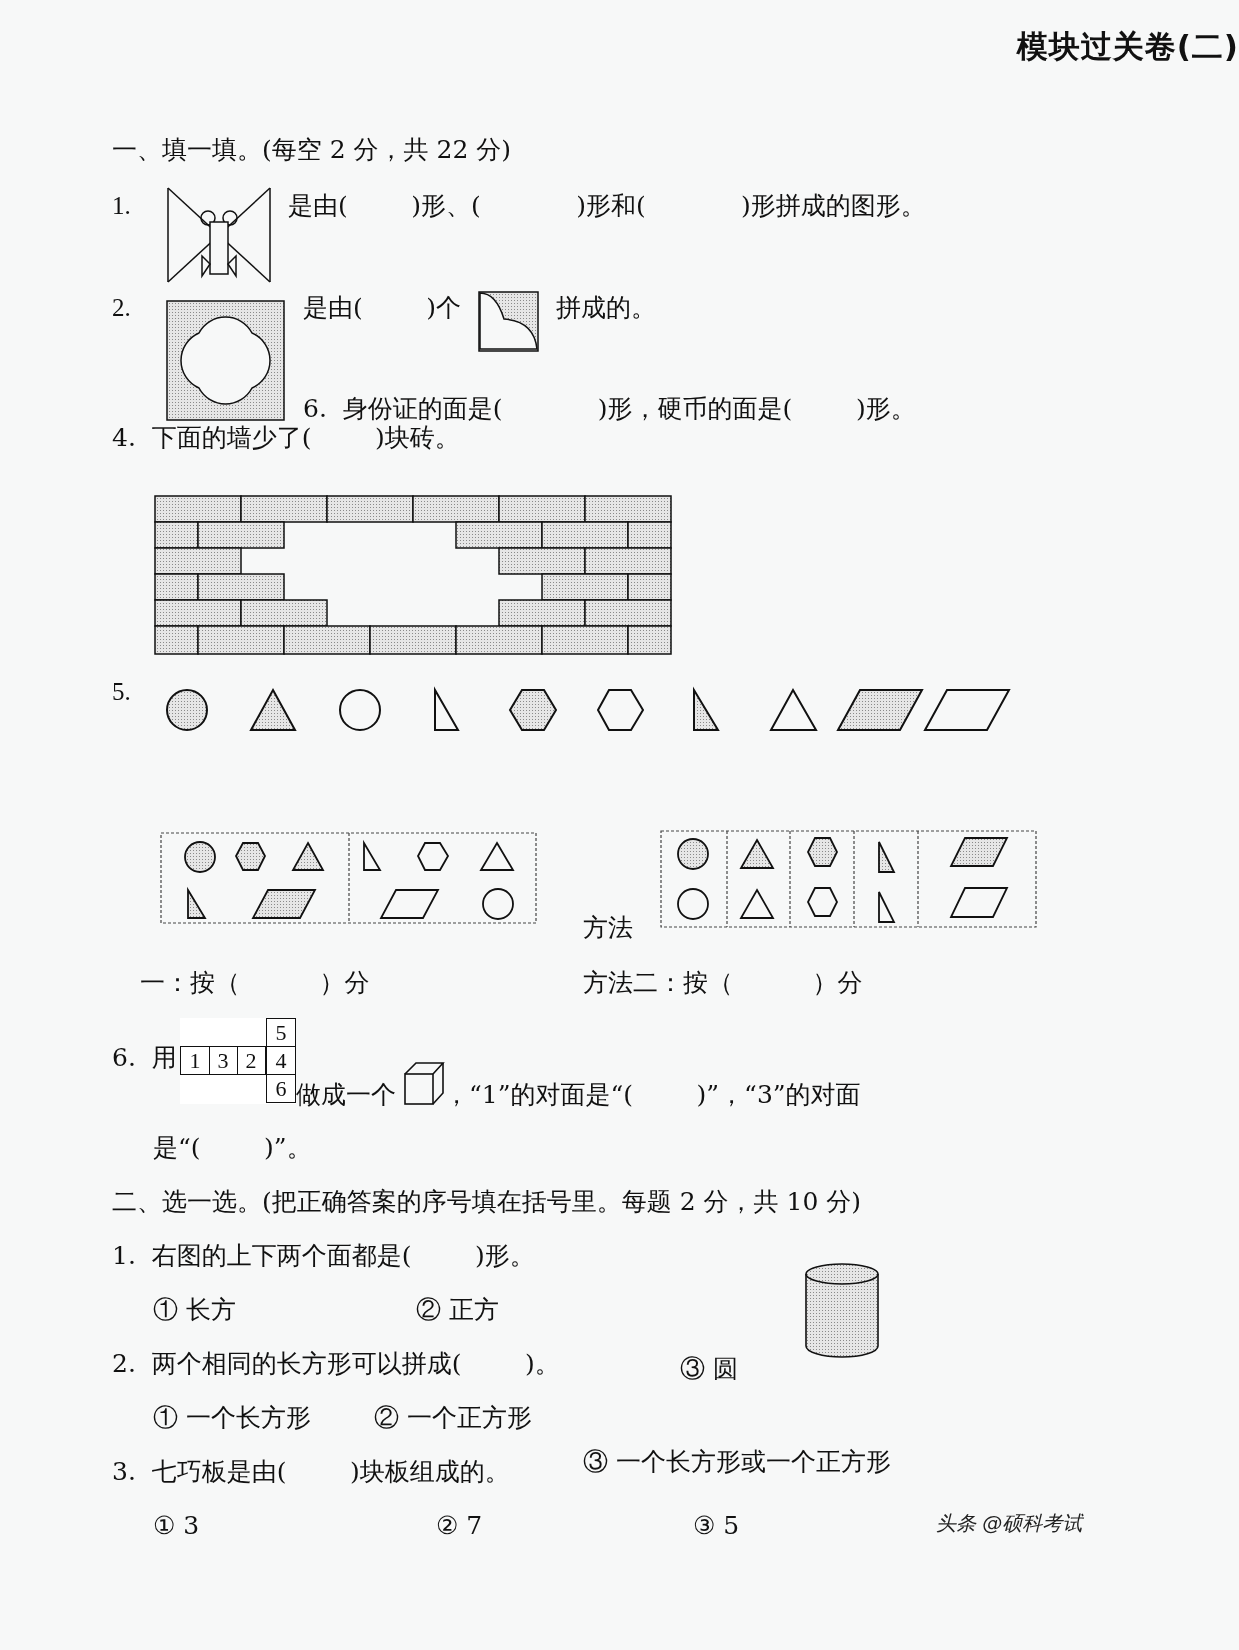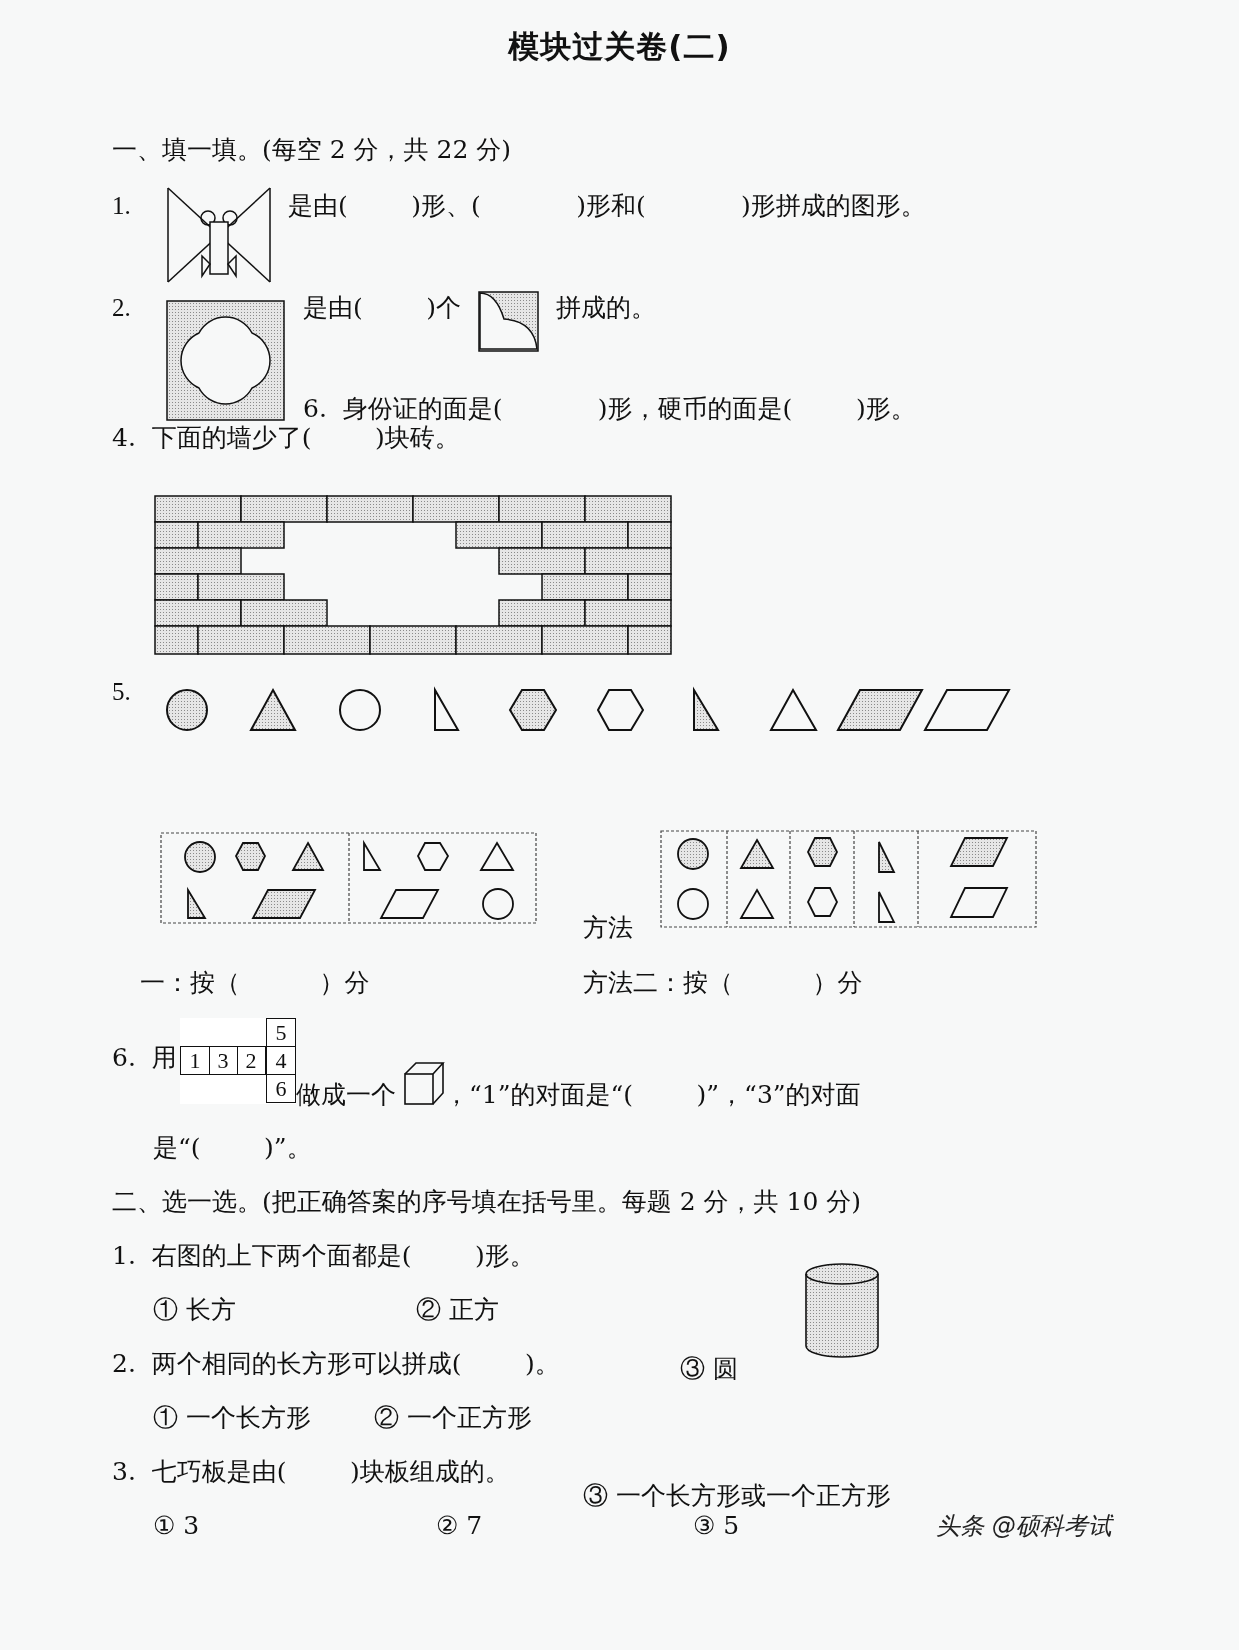--- a/index.html
+++ b/index.html
@@ -3,30 +3,30 @@
 <meta charset="utf-8">
 <style>
   html, body { margin: 0; padding: 0; }
   body {
     width: 1239px; height: 1650px; position: relative; overflow: hidden;
     background: #f7f8f8; color: #111;
     font-family: "DejaVu Serif", "Liberation Serif", serif;
   }
   .abs { position: absolute; }
   .title {
-    left: 0; width: 1239px; top: 26px; text-align: center;
+    left: 0; width: 1239px; top: 26px; text-align: right;
     font-family: "DejaVu Sans", "Liberation Sans", sans-serif;
     font-weight: bold; font-size: 31px; letter-spacing: 1px;
   }
   .line { font-size: 25px; line-height: 32px; white-space: pre; }
   .num { font-family: "Liberation Serif", serif; }
   svg { position: absolute; overflow: visible; }
   .watermark {
     font-family: "DejaVu Sans", "Liberation Sans", sans-serif;
-    font-size: 24px; color: #222; font-style: italic;
+    font-size: 20px; color: #222; font-style: italic;
   }
 </style>
 </head>
 <body>
 
 <svg width="0" height="0" style="position:absolute">
   <defs>
     <pattern id="dots" width="3" height="3" patternUnits="userSpaceOnUse">
       <rect width="3" height="3" fill="#e6e6e6"></rect>
       <rect width="1" height="1" fill="#8a8a8a"></rect>
@@ -195,20 +195,20 @@
 <div class="abs line" style="left:416px;top:1294px">② 正方</div>
 <div class="abs line" style="left:680px;top:1353px">③ 圆</div>
 <svg style="left:804px;top:1262px" width="78" height="98">
   <path d="M2,12 L2,84 A36,11 0 0 0 74,84 L74,12" fill="url(#dots)" stroke="#111" stroke-width="1.6"></path>
   <ellipse cx="38" cy="12" rx="36" ry="10" fill="url(#dots)" stroke="#111" stroke-width="1.6"></ellipse>
 </svg>
 
 <div class="abs line" style="left:112px;top:1348px">2.  两个相同的长方形可以拼成(        )。</div>
 <div class="abs line" style="left:153px;top:1402px">① 一个长方形</div>
 <div class="abs line" style="left:374px;top:1402px">② 一个正方形</div>
-<div class="abs line" style="left:583px;top:1480px">③ 一个长方形或一个正方形</div>
+<div class="abs line" style="left:583px;top:1446px">③ 一个长方形或一个正方形</div>
 
 <div class="abs line" style="left:112px;top:1456px">3.  七巧板是由(        )块板组成的。</div>
 <div class="abs line" style="left:153px;top:1510px">① 3</div>
 <div class="abs line" style="left:436px;top:1510px">② 7</div>
 <div class="abs line" style="left:693px;top:1510px">③ 5</div>
 
 <div class="abs watermark" style="left:936px;top:1510px">头条 @硕科考试</div>
 
 </body></html>

